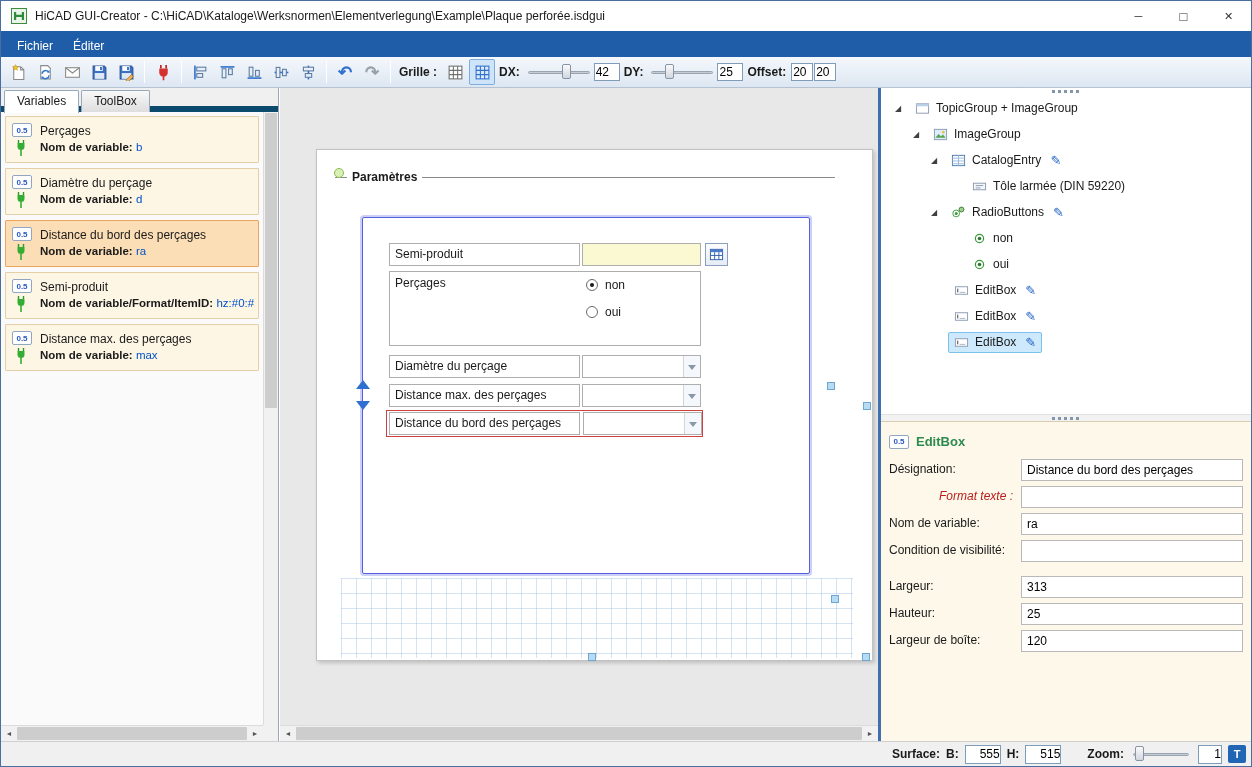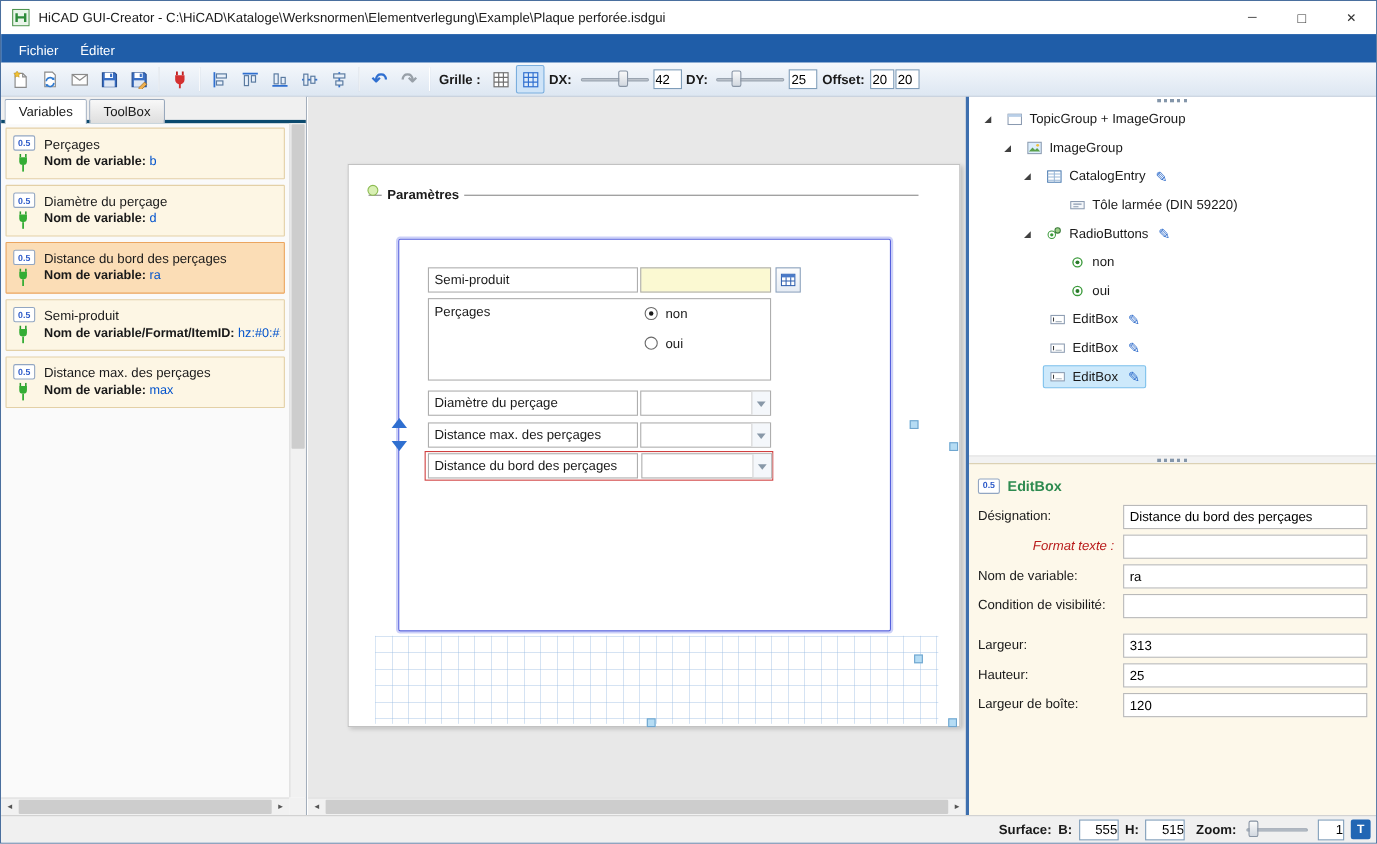--- a/index.html
+++ b/index.html
@@ -23,21 +23,21 @@
 .tinput{height:18px;border:1px solid #7f9db9;background:#fff;font:12px "Liberation Sans",sans-serif;padding:0 1px}
 .slider{position:relative;width:62px;height:18px;margin:0 3px;flex:none}
 .slider .track{position:absolute;left:0;right:0;top:8px;height:3px;background:#c6ccd4;border:1px solid #9aa4b0;border-radius:2px}
 .slider .thumb{position:absolute;top:1px;width:9px;height:15px;background:linear-gradient(#fafafa,#d2d8e0);border:1px solid #8894a4;border-radius:2px}
 .undo{color:#2f6fd0;font-size:17px;font-weight:bold}
 .redo{color:#98a0a8;font-size:17px;font-weight:bold}
 
 .main{position:absolute;top:87px;left:0;right:0;bottom:25px}
 
 .left-panel{position:absolute;left:0;top:0;bottom:0;width:278px;background:#fafafa;border-right:1px solid #9aa6b4}
-.tabs{position:absolute;top:0;left:0;right:0;height:24px;background:#f0f0f0;border-bottom:3px solid #0c4a6e;padding:2px 0 0 3px;display:flex;gap:2px}
+.tabs{position:absolute;top:0;left:0;right:0;height:24px;background:#f0f0f0;border-bottom:6px solid #0c4a6e;padding:2px 0 0 3px;display:flex;gap:2px}
 .tab{padding:3px 12px 2px;border:1px solid #98a8bc;border-bottom:none;border-radius:2px 2px 0 0;background:linear-gradient(#f8f8f8,#dedede);height:22px}
 .tab.active{background:#fff;margin-bottom:-1px;height:23px}
 .vlist{position:absolute;top:24px;left:0;right:15px;bottom:16px;padding:4px;overflow:hidden}
 .vitem{position:relative;height:47px;margin-bottom:5px;background:#fdf6e4;border:1px solid #e3d0a6;border-radius:1px}
 .vitem.sel{background:#fbddb6;border-color:#eba55f}
 .badge05{width:20px;height:14px;border:1px solid #92a6c2;border-radius:2px;background:#fff;color:#2a58c8;font-size:8px;font-weight:bold;display:flex;align-items:center;justify-content:center;flex:none}
 .vitem .badge05{position:absolute;left:6px;top:6px}
 .plugicon{position:absolute;left:10px;top:23px;display:flex}
 .vtext{position:absolute;left:34px;top:6px;right:3px}
 .vtitle{line-height:16px;white-space:nowrap;overflow:hidden}
@@ -586,21 +586,21 @@
       </div>
     </div>
   </div>
 
   <div class="statusbar">
     <span class="slabel">Surface:</span>
     <span class="slabel">B:</span>
     <input class="sinput" style="width: 36px;" value="555">
     <span class="slabel">H:</span>
     <input class="sinput" style="width: 36px;" value="515">
-    <span class="slabel" style="margin-left:4px">Zoom:</span>
+    <span class="slabel" style="margin-left:20px">Zoom:</span>
     <div class="slider" style="width:56px">
         <div class="track"></div>
         <div class="thumb" style="left:2px"></div>
       </div>
     <input class="sinput" style="width: 24px;" value="1">
     <div class="tbtn-blue">T</div>
   </div>
 
 </div>
 

